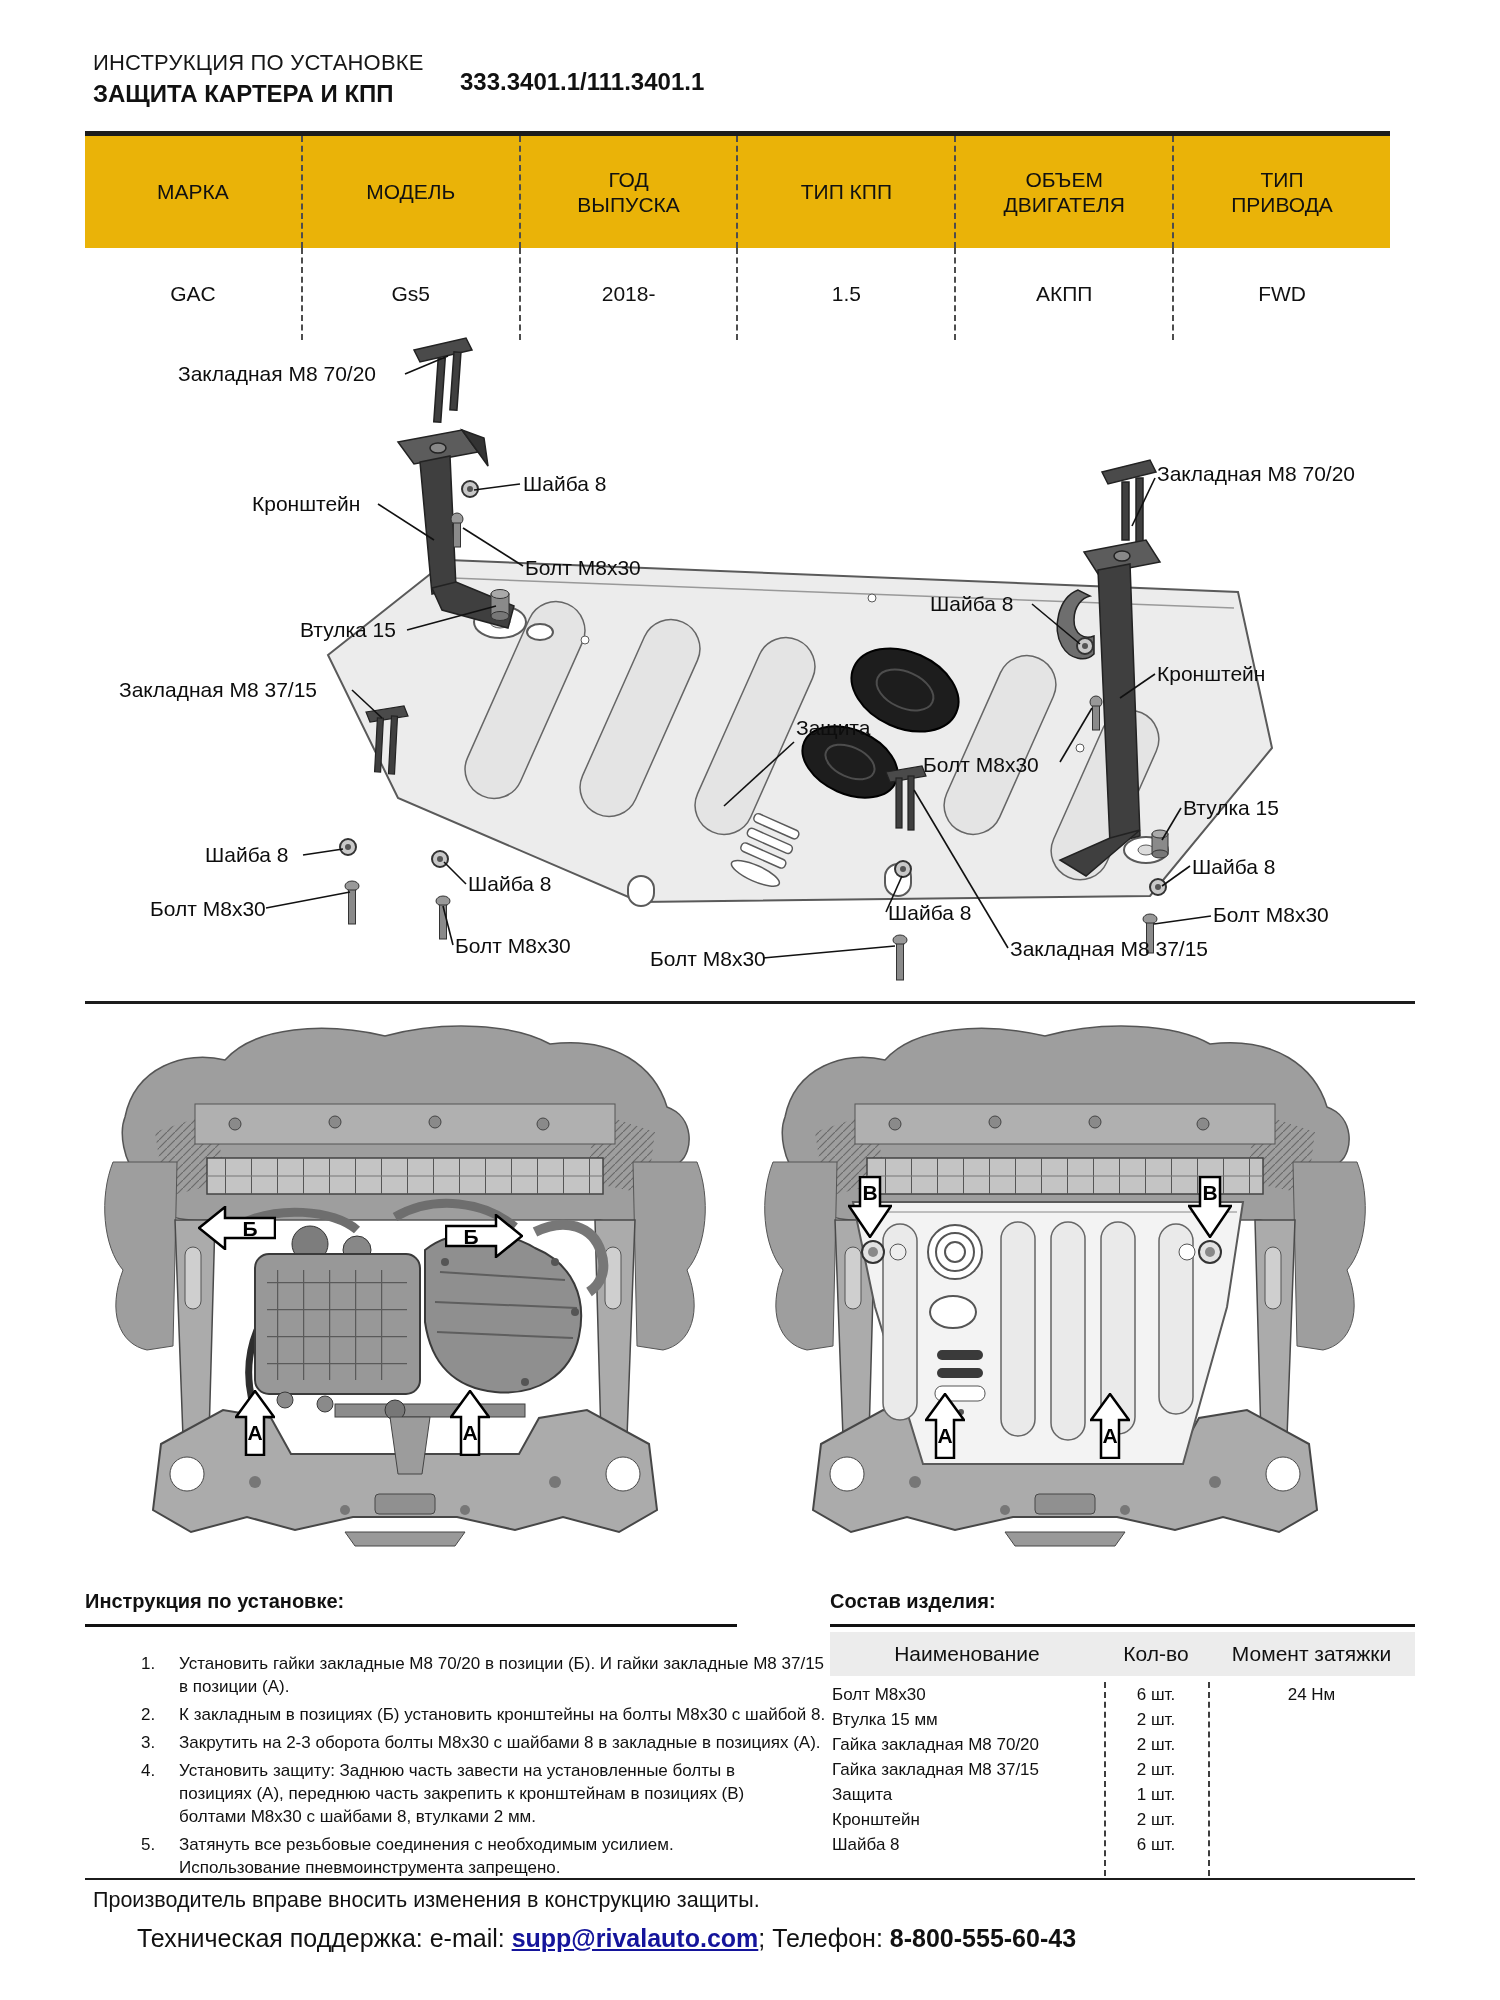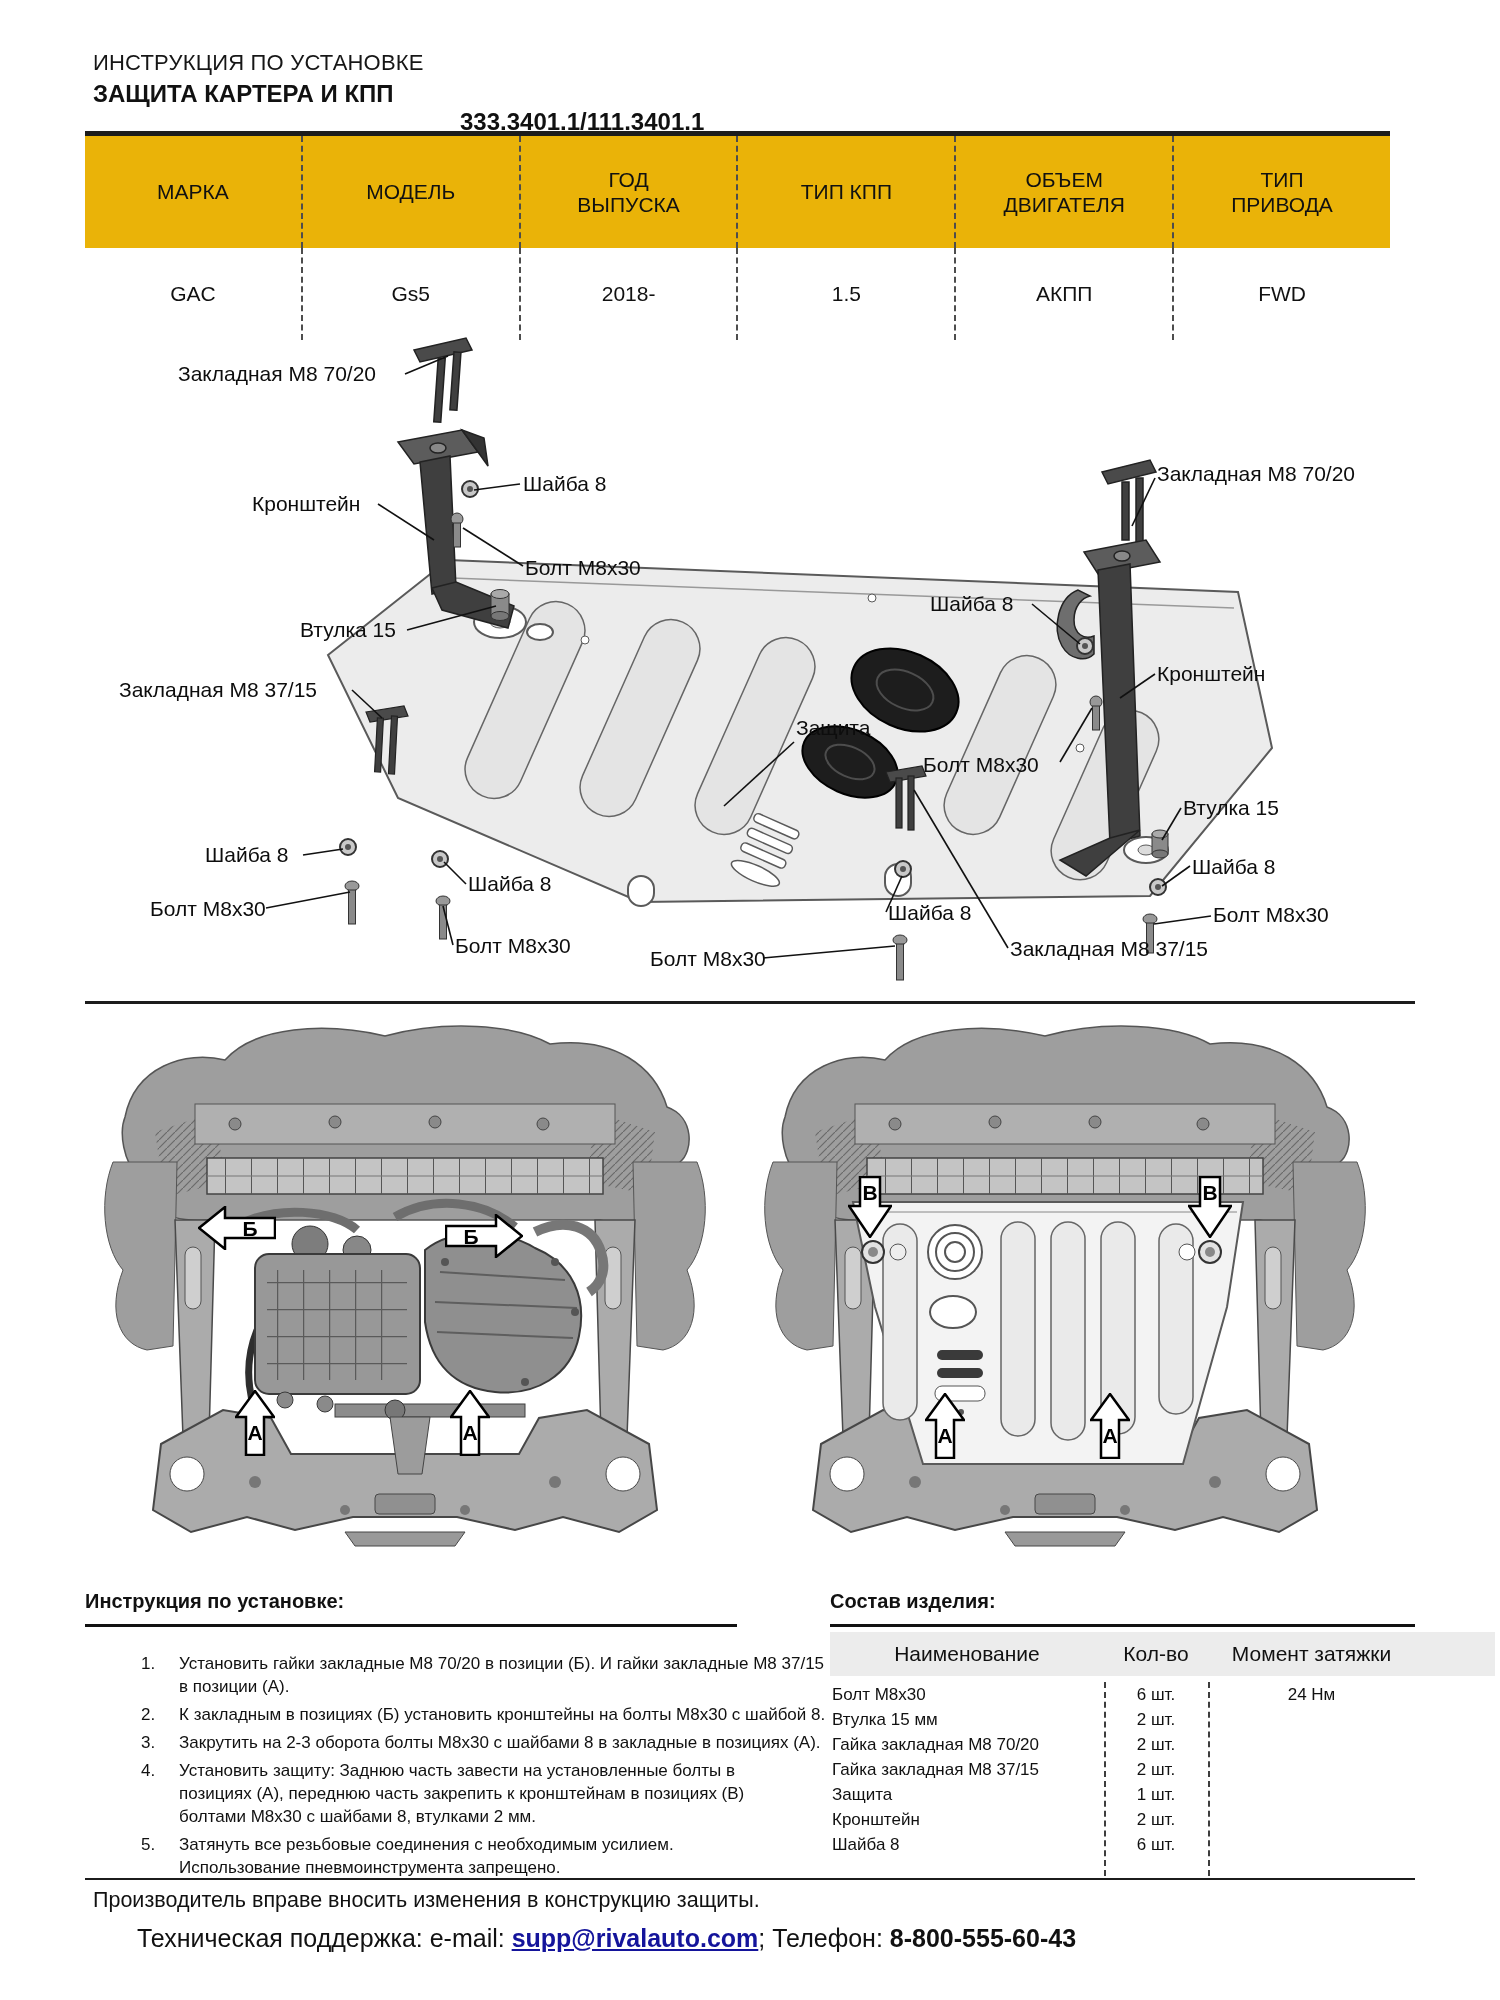--- a/index.html
+++ b/index.html
@@ -2,21 +2,21 @@
 <html><head>
 <meta charset="utf-8">
 <style>
   html,body{margin:0;padding:0;background:#fff;}
   body{width:1500px;height:2000px;position:relative;font-family:"Liberation Sans",sans-serif;color:#111;overflow:hidden;}
   .abs{position:absolute;}
   #art{position:absolute;left:0;top:0;z-index:1;}
   
   #doc-type{left:93px;top:50px;font-size:22px;letter-spacing:.2px;color:#161616;}
   #product-title{left:93px;top:80px;font-size:24px;font-weight:bold;}
-  #part-numbers{left:460px;top:68px;font-size:24px;font-weight:bold;margin-top:40px;}
+  #part-numbers{left:460px;top:68px;font-size:24px;font-weight:bold;}
   
   #spec{left:85px;top:131px;width:1305px;z-index:2;border-top:5px solid #1c1c1c;}
   .spec-head{display:flex;background:#eab308;height:112px;}
   .spec-row{display:flex;height:92px;}
   .spec-cell{flex:1;display:flex;align-items:center;justify-content:center;text-align:center;
     font-size:21px;line-height:1.2;white-space:pre-line;border-right:2px dashed #4d4d4d;}
   .spec-cell:last-child{border-right:none;}
   
   .dlabel{position:absolute;font-size:21px;white-space:nowrap;z-index:3;color:#0d0d0d;}
   .marker{position:absolute;z-index:4;}
@@ -24,21 +24,21 @@
   .sec-title{font-size:20px;font-weight:bold;z-index:3;}
   .sec-rule{height:3px;background:#111;z-index:3;}
   #instr-title{left:85px;top:1590px;}
   #instr-rule{left:85px;top:1624px;width:652px;}
   #instr-list{left:141px;top:1652px;width:700px;z-index:3;}
   .instr-item{display:flex;margin-bottom:5px;font-size:17px;line-height:23px;}
   .instr-num{width:38px;flex:none;}
   .instr-text{white-space:pre;}
   #parts-title{left:830px;top:1590px;}
   #parts-rule{left:830px;top:1624px;width:585px;}
-  #parts-head{left:830px;top:1632px;width:665px;height:44px;background:#ececec;display:flex;align-items:center;z-index:3;}
+  #parts-head{left:830px;top:1632px;width:585px;height:44px;background:#ececec;display:flex;align-items:center;z-index:3;}
   .parts-hcell{font-size:21px;text-align:center;}
   .ph-name{width:274px;}.ph-qty{width:104px;}.ph-torque{width:207px;}
   #parts-body{left:830px;top:1682px;width:585px;z-index:3;}
   .parts-row{display:flex;height:25px;font-size:17px;align-items:center;}
   .pc-name{width:274px;padding-left:2px;box-sizing:border-box;}
   .pc-qty{width:104px;text-align:center;}
   .pc-torque{width:207px;text-align:center;}
   .vdash{position:absolute;width:0;border-left:2px dashed #3d3d3d;z-index:2;}
   
   .hline{background:#1c1c1c;z-index:2;}

